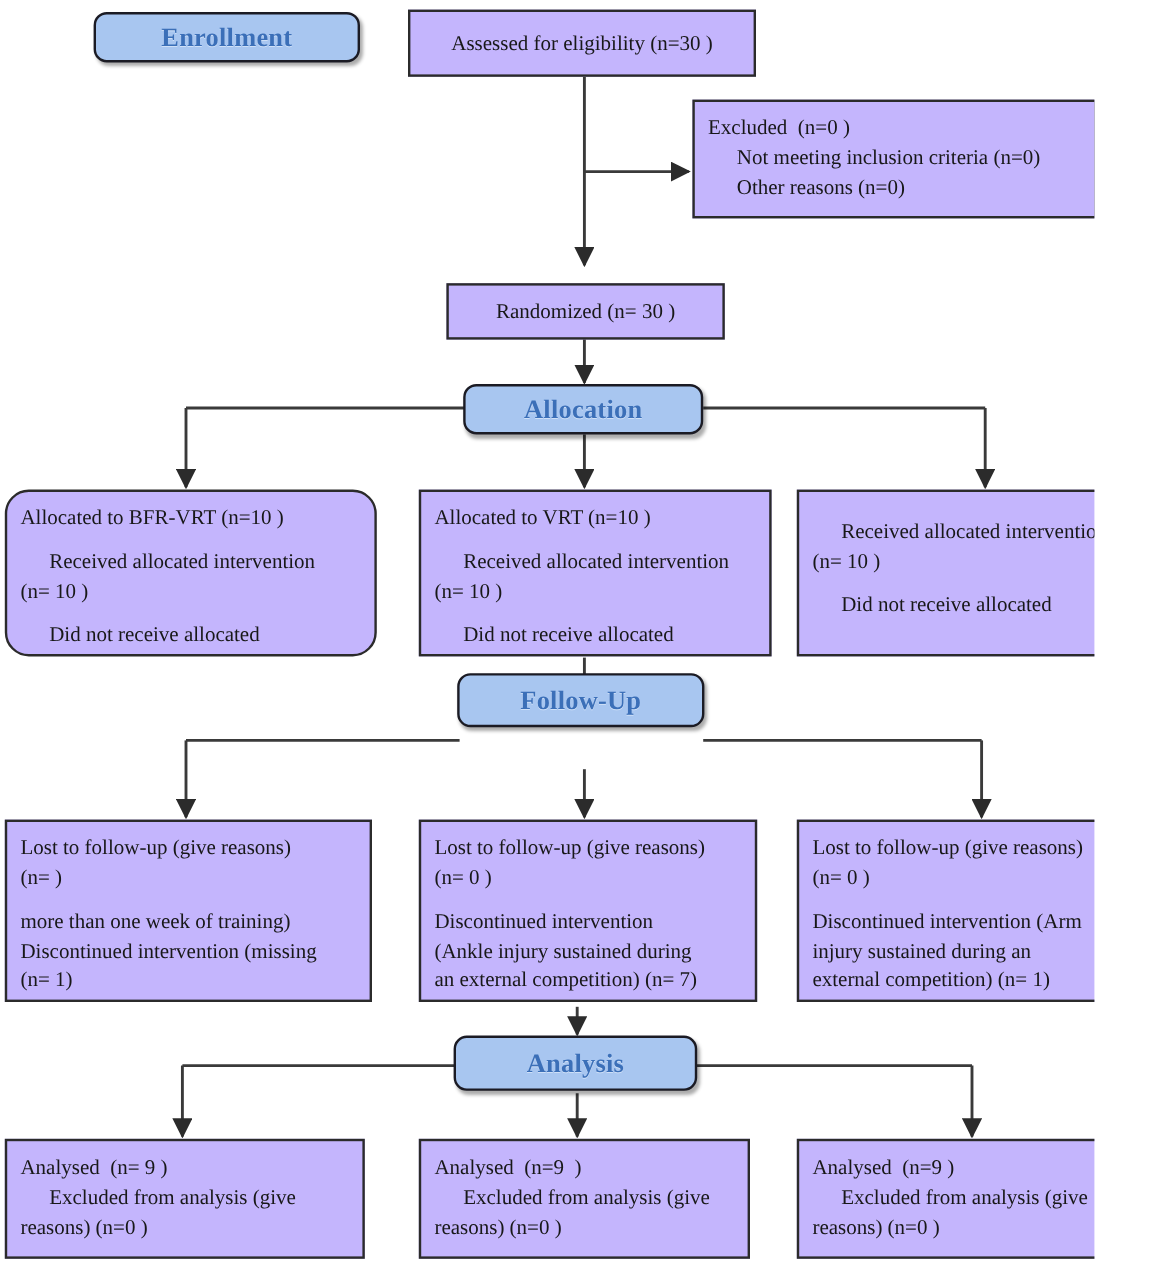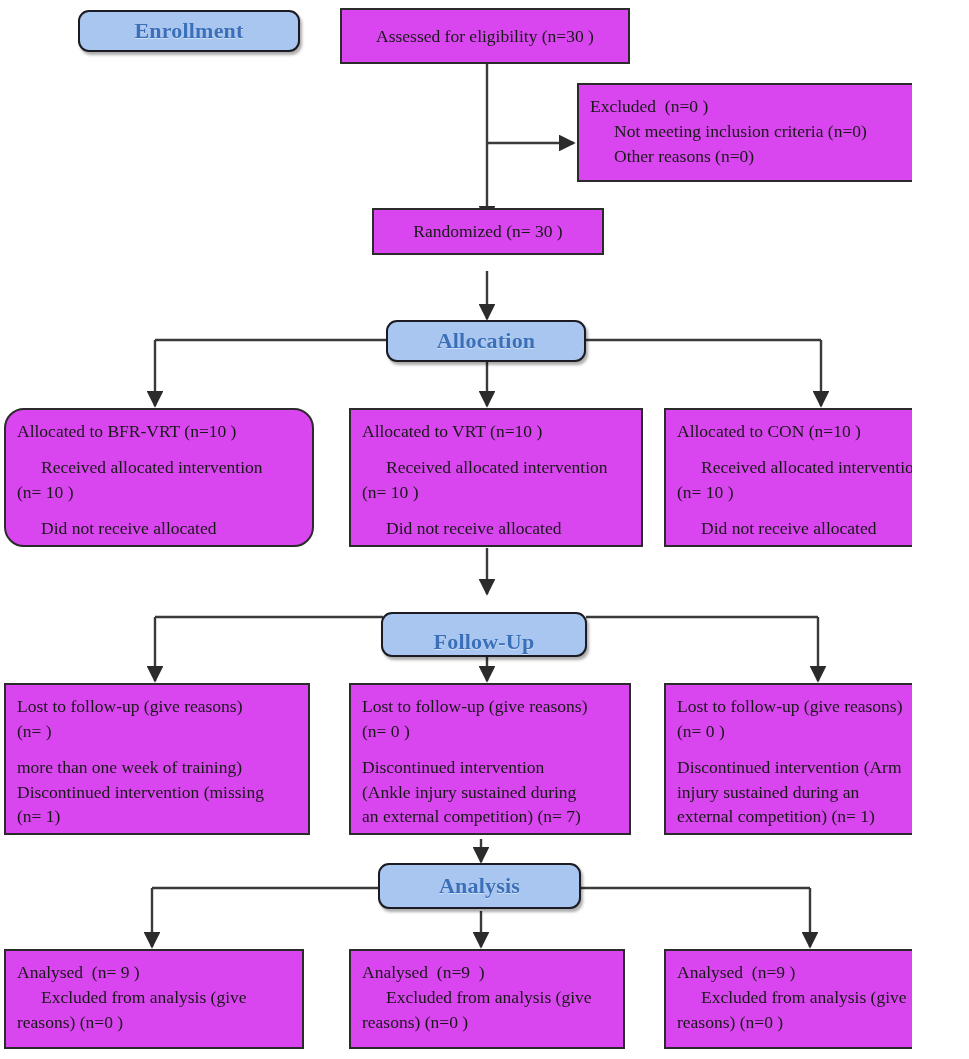--- a/index.html
+++ b/index.html
@@ -25,21 +25,21 @@
     top: 0;
     width: 969px;
     height: 1059px;
     pointer-events: none;
   }
 
   
   .node {
     position: absolute;
     box-sizing: border-box;
-    background: #d946ef;
+    background: #c4b5fd;
     border: 2px solid #2b2b2b;
     font-size: 17.5px;
     line-height: 1.42;
     color: #181818;
     padding: 9px 11px 7px 11px;
     z-index: 2;
   }
   .node .line { white-space: pre-wrap; }
   .node .indent { padding-left: 24px; }
   .node .gap { height: 11px; }
@@ -126,21 +126,21 @@
   <div class="node center-text" style="left:340px; top:8px; width:290px; height:56px;">
     <span>Assessed for eligibility (n=30 )</span>
   </div>
 
   <div class="node" style="left:577px; top:83px; width:337px; height:99px;">
     <div class="line">Excluded  (n=0 )</div>
     <div class="line indent">Not meeting inclusion criteria (n=0)</div>
     <div class="line indent">Other reasons (n=0)</div>
   </div>
 
-  <div class="node center-text" style="left:372px; top:208px; width:232px; height:47px;">
+  <div class="node center-text" style="left:372px; top:236px; width:232px; height:47px;">
     <span>Randomized (n= 30 )</span>
   </div>
 
   <div class="banner" style="left:386px; top:320px; width:200px; height:42px;">
     <span>Allocation</span>
   </div>
 
   <div class="node" style="left:4px; top:408px; width:310px; height:139px;border-radius:20px;">
     <div class="line">Allocated to BFR-VRT (n=10 )</div>
     <div class="gap"></div>
@@ -153,29 +153,28 @@
   <div class="node" style="left:349px; top:408px; width:294px; height:139px;font-family:Liberation Serif, serif;">
     <div class="line">Allocated to VRT (n=10 )</div>
     <div class="gap"></div>
     <div class="line indent">Received allocated intervention</div>
     <div class="line">(n= 10 )</div>
     <div class="gap"></div>
     <div class="line indent">Did not receive allocated</div>
   </div>
 
   <div class="node" style="left:664px; top:408px; width:301px; height:139px;">
-    <div class="line">Allocated to CON (n=10 )</div>
     <div class="gap"></div>
     <div class="line indent">Received allocated intervention</div>
     <div class="line">(n= 10 )</div>
     <div class="gap"></div>
     <div class="line indent">Did not receive allocated</div>
   </div>
 
-  <div class="banner" style="left:381px; top:612px; width:206px; height:45px;align-items:flex-end;">
+  <div class="banner" style="left:381px; top:561px; width:206px; height:45px;">
     <span>Follow-Up</span>
   </div>
 
   <div class="node" style="left:4px; top:683px; width:306px; height:152px;">
     <div class="line">Lost to follow-up (give reasons)</div>
     <div class="line">(n= )</div>
     <div class="gap"></div>
     <div class="line">more than one week of training)</div>
     <div class="line">Discontinued intervention (missing</div>
     <div class="line">(n= 1)</div>

